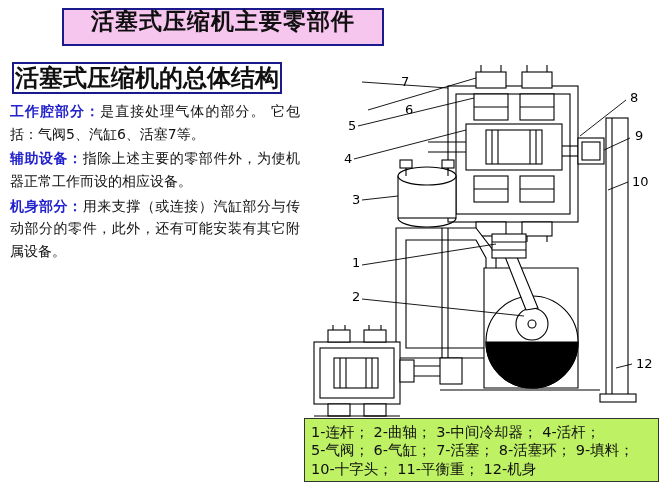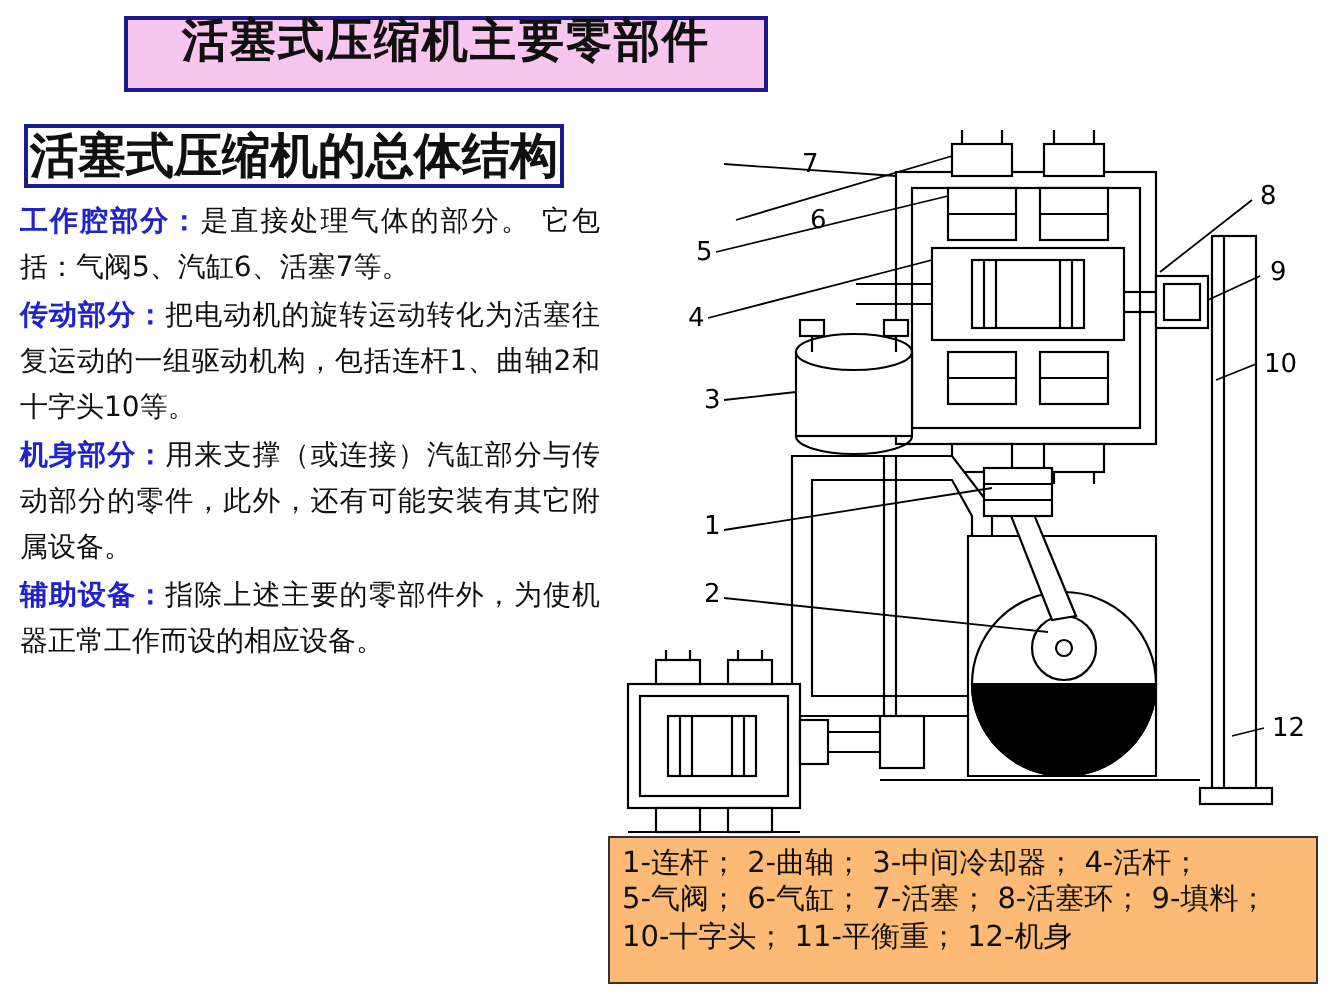--- a/index.html
+++ b/index.html
@@ -92,25 +92,25 @@
   }
   .diagram svg {
     display: block;
   }
   
   .legend-box {
     position: absolute;
     left: 304px;
     top: 418px;
     width: 355px;
-    height: 74px;
+    height: 64px;
     border: 1px solid #333333;
     box-sizing: border-box;
     padding: 4px 6px 0 6px;
-    background: #fdba74;
+    background: #bef264;
   }
   .legend-line {
     font-size: 14.5px;
     line-height: 1.27;
     color: #101010;
     white-space: nowrap;
   }
   .callout {
     font-size: 13px;
     fill: #000000;
@@ -128,27 +128,24 @@
 
   <div class="section-box">
     <span class="section-text">活塞式压缩机的总体结构</span>
   </div>
 
   <div class="body-text">
     <div class="para">
       <span class="indent2"></span><span class="kw">工作腔部分：</span><span>是直接处理气体的部分。 它包括：气阀5、汽缸6、活塞7等。</span>
     </div>
     <div class="para">
-      <span class="kw">传动部分：</span><span>把电动机的旋转运动转化为活塞往复运动的一组驱动机构，包括连杆1、曲轴2和十字头10等。</span>
+      <span class="kw">辅助设备：</span><span>指除上述主要的零部件外，为使机器正常工作而设的相应设备。</span>
     </div>
     <div class="para">
       <span class="kw">机身部分：</span><span>用来支撑（或连接）汽缸部分与传动部分的零件，此外，还有可能安装有其它附属设备。</span>
-    </div>
-    <div class="para">
-      <span class="kw">辅助设备：</span><span>指除上述主要的零部件外，为使机器正常工作而设的相应设备。</span>
     </div>
   </div>
 
   <div class="diagram">
     <svg width="360" height="360" viewBox="0 0 360 360" xmlns="http://www.w3.org/2000/svg">
       <g stroke="#000000" fill="none" stroke-width="1.1">
 
         <rect x="148" y="28" width="130" height="136" fill="#ffffff"></rect>
         <rect x="156" y="36" width="114" height="120" fill="#ffffff"></rect>
 

